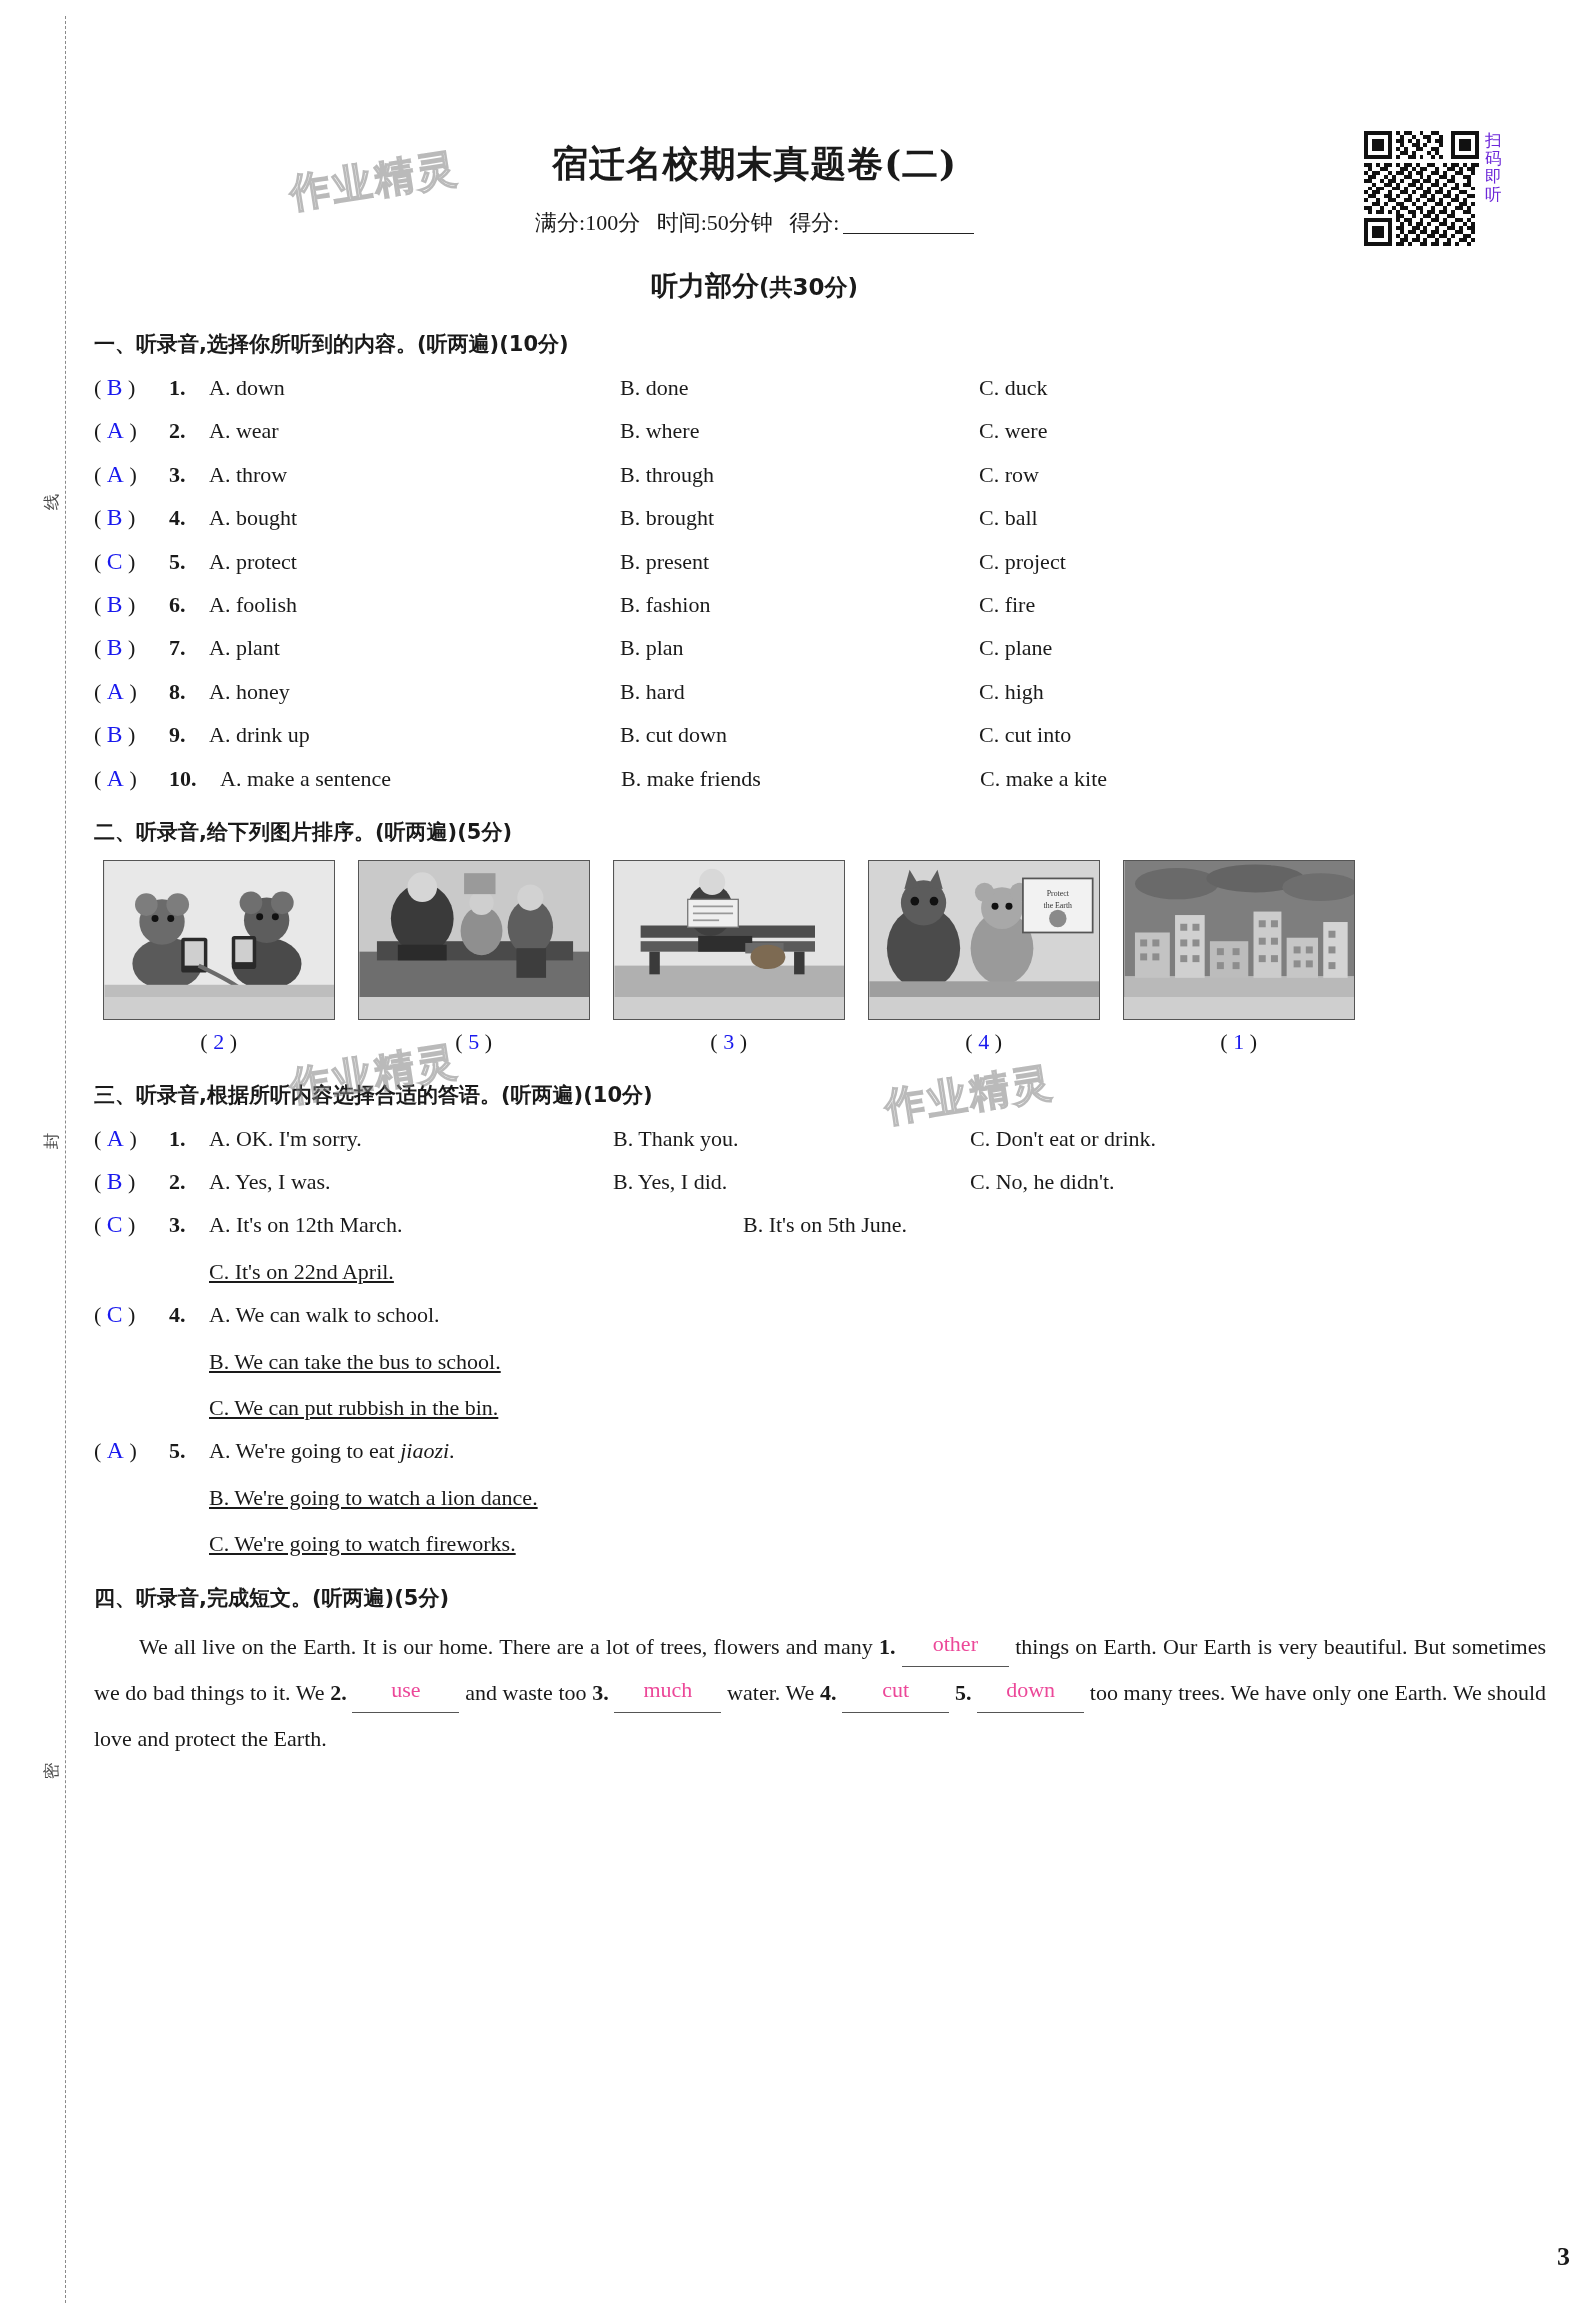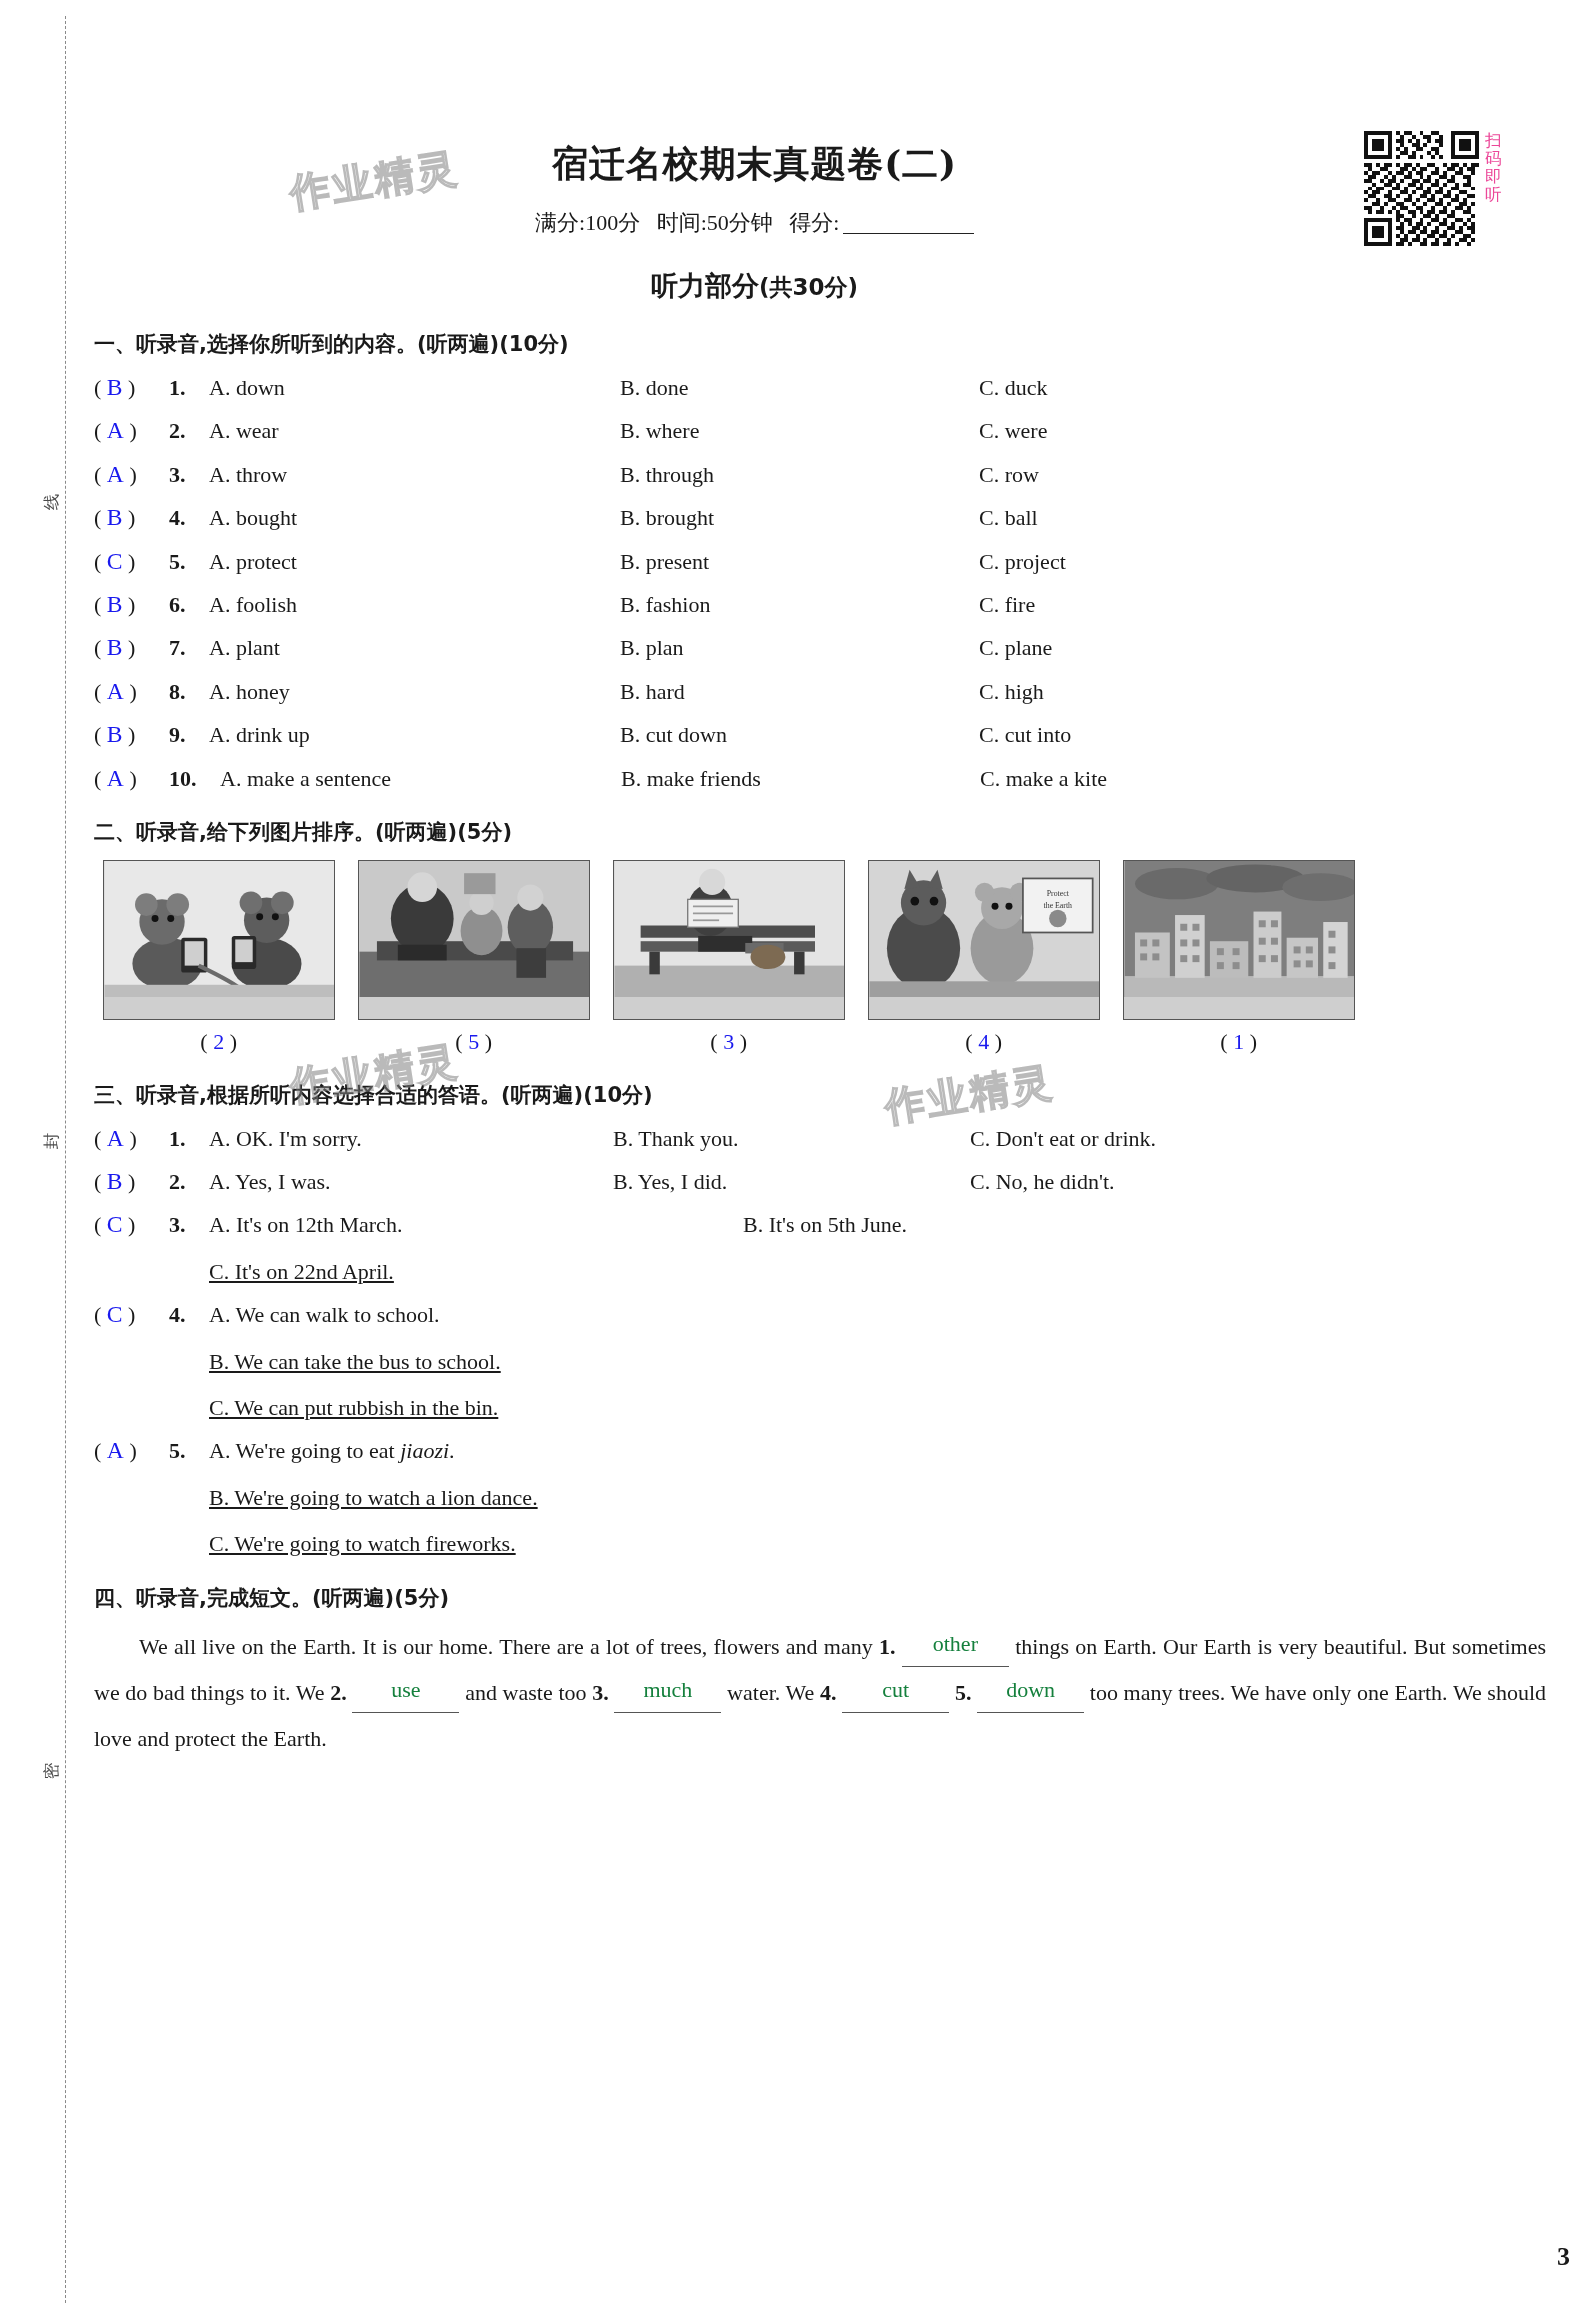--- a/index.html
+++ b/index.html
@@ -32,21 +32,21 @@
   }
 
   
   .qr-wrap {
     position:absolute; right:40px; top:131px;
     display:flex; align-items:flex-start; gap:6.1px;
   }
   .qr { width:115px; height:115px; }
   .qr-label {
     font-family:"Liberation Sans","DejaVu Sans",sans-serif;
-    font-size:16.6px; line-height:1.08; color:#ec4899; width:21px;
+    font-size:16.6px; line-height:1.08; color:#6d28d9; width:21px;
     letter-spacing:0; margin-top:0.9px;
   }
   h1.title {
     margin:16px; padding-top:124px; text-align:center;
     font-size:36px; font-weight:bold; letter-spacing:0.9px;
     font-family:"DejaVu Serif","Liberation Serif",serif;
     padding-right:131px;
   }
   .meta {
     text-align:center; font-size:22px; margin-top:19px; padding-right:131px;
@@ -92,21 +92,21 @@
     background:#cfcfcf;
   }
   .pic .cap { text-align:center; font-size:22px; margin-top:8.7px; }
   .pic .cap b { color:#1a1aee; font-weight:normal; }
 
   
   .passage { font-size:22px; line-height:2.05; margin-top:12.2px; text-align:justify; }
   .passage .ind { display:inline-block; width:45px; }
   .fill {
     display:inline-block; min-width:107px; border-bottom:1.4px solid #555;
-    text-align:center; color:#15803d; position:relative; top:-2.6px;
+    text-align:center; color:#ec4899; position:relative; top:-2.6px;
     font-family:"Liberation Serif",serif;
   }
   .bn { font-weight:bold; }
 
   
   .wm {
     position:absolute; font-size:40px; font-weight:bold; letter-spacing:2.6px;
     color:transparent; -webkit-text-stroke:1.3px rgba(130,130,130,.55);
     font-family:"DejaVu Sans","Liberation Sans",sans-serif;
     pointer-events:none; user-select:none;

